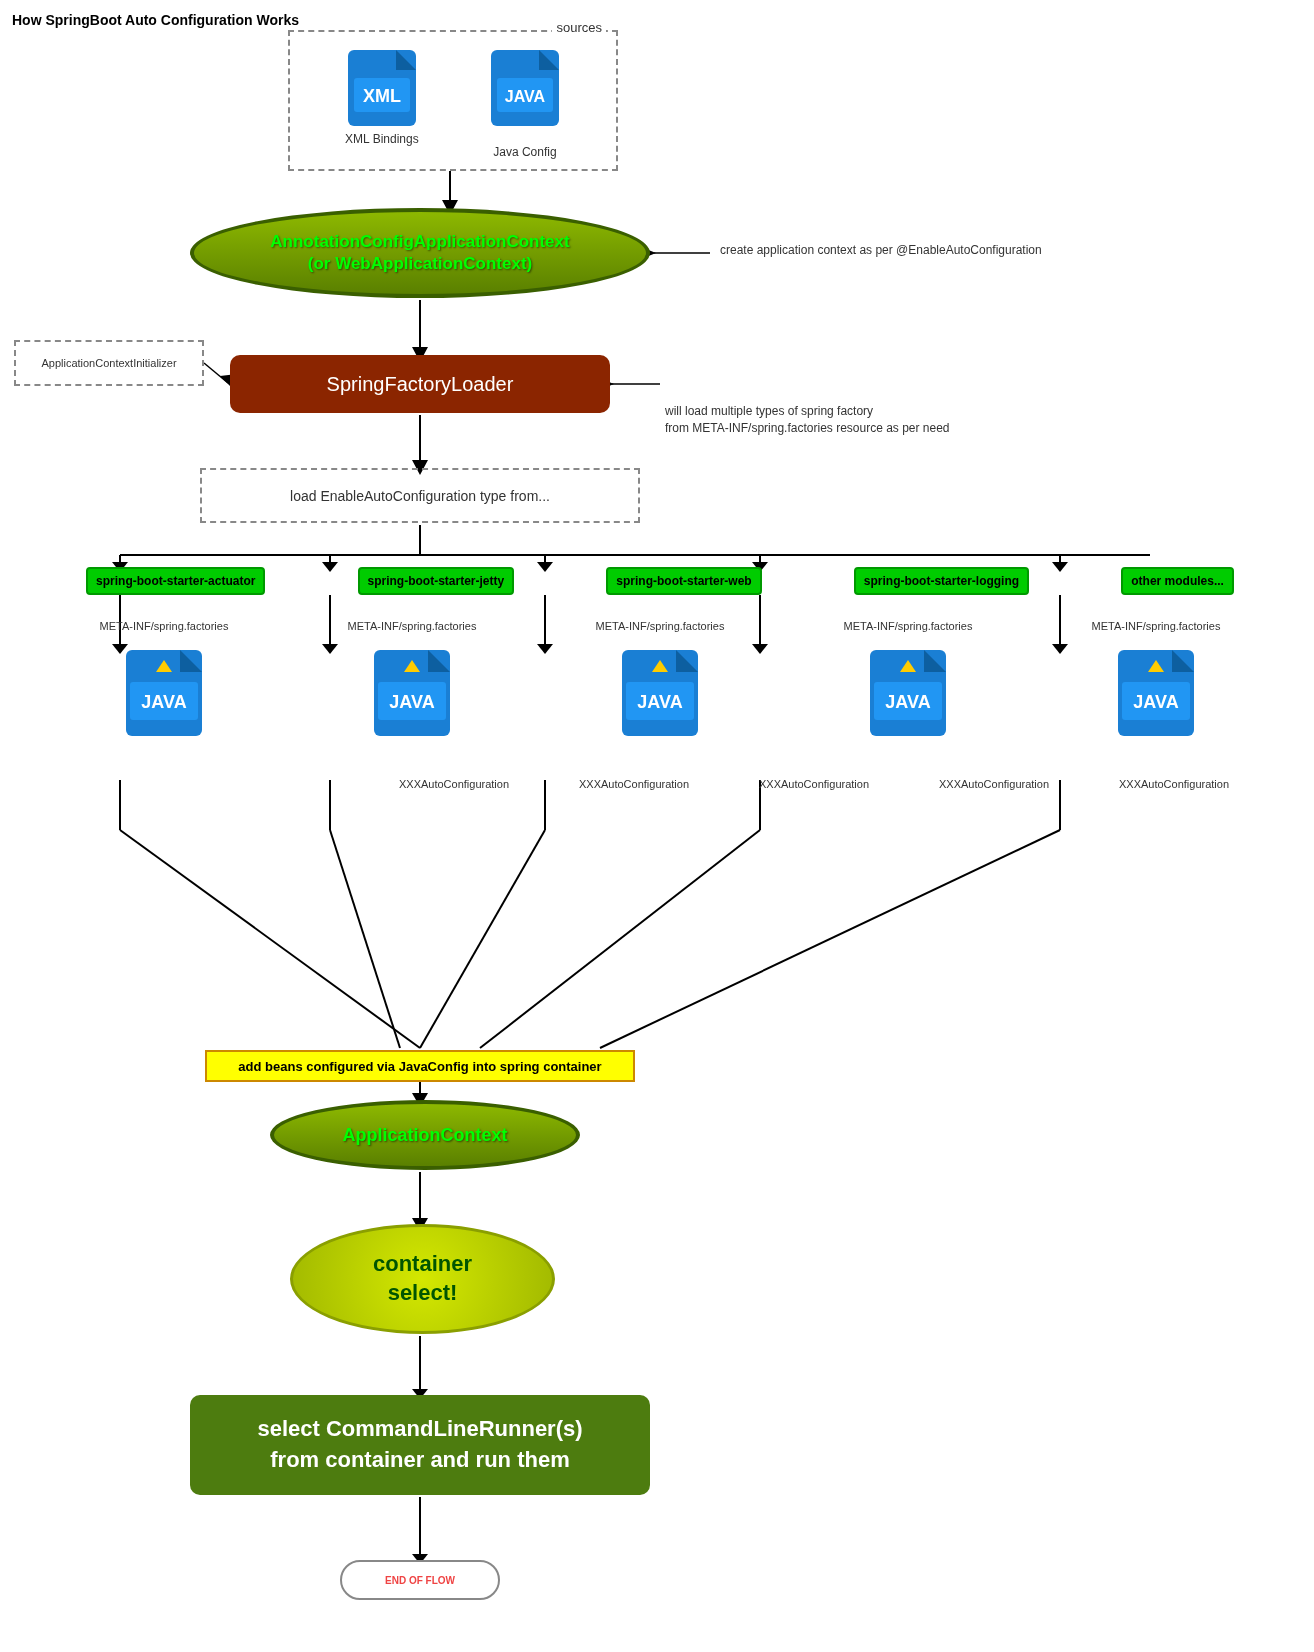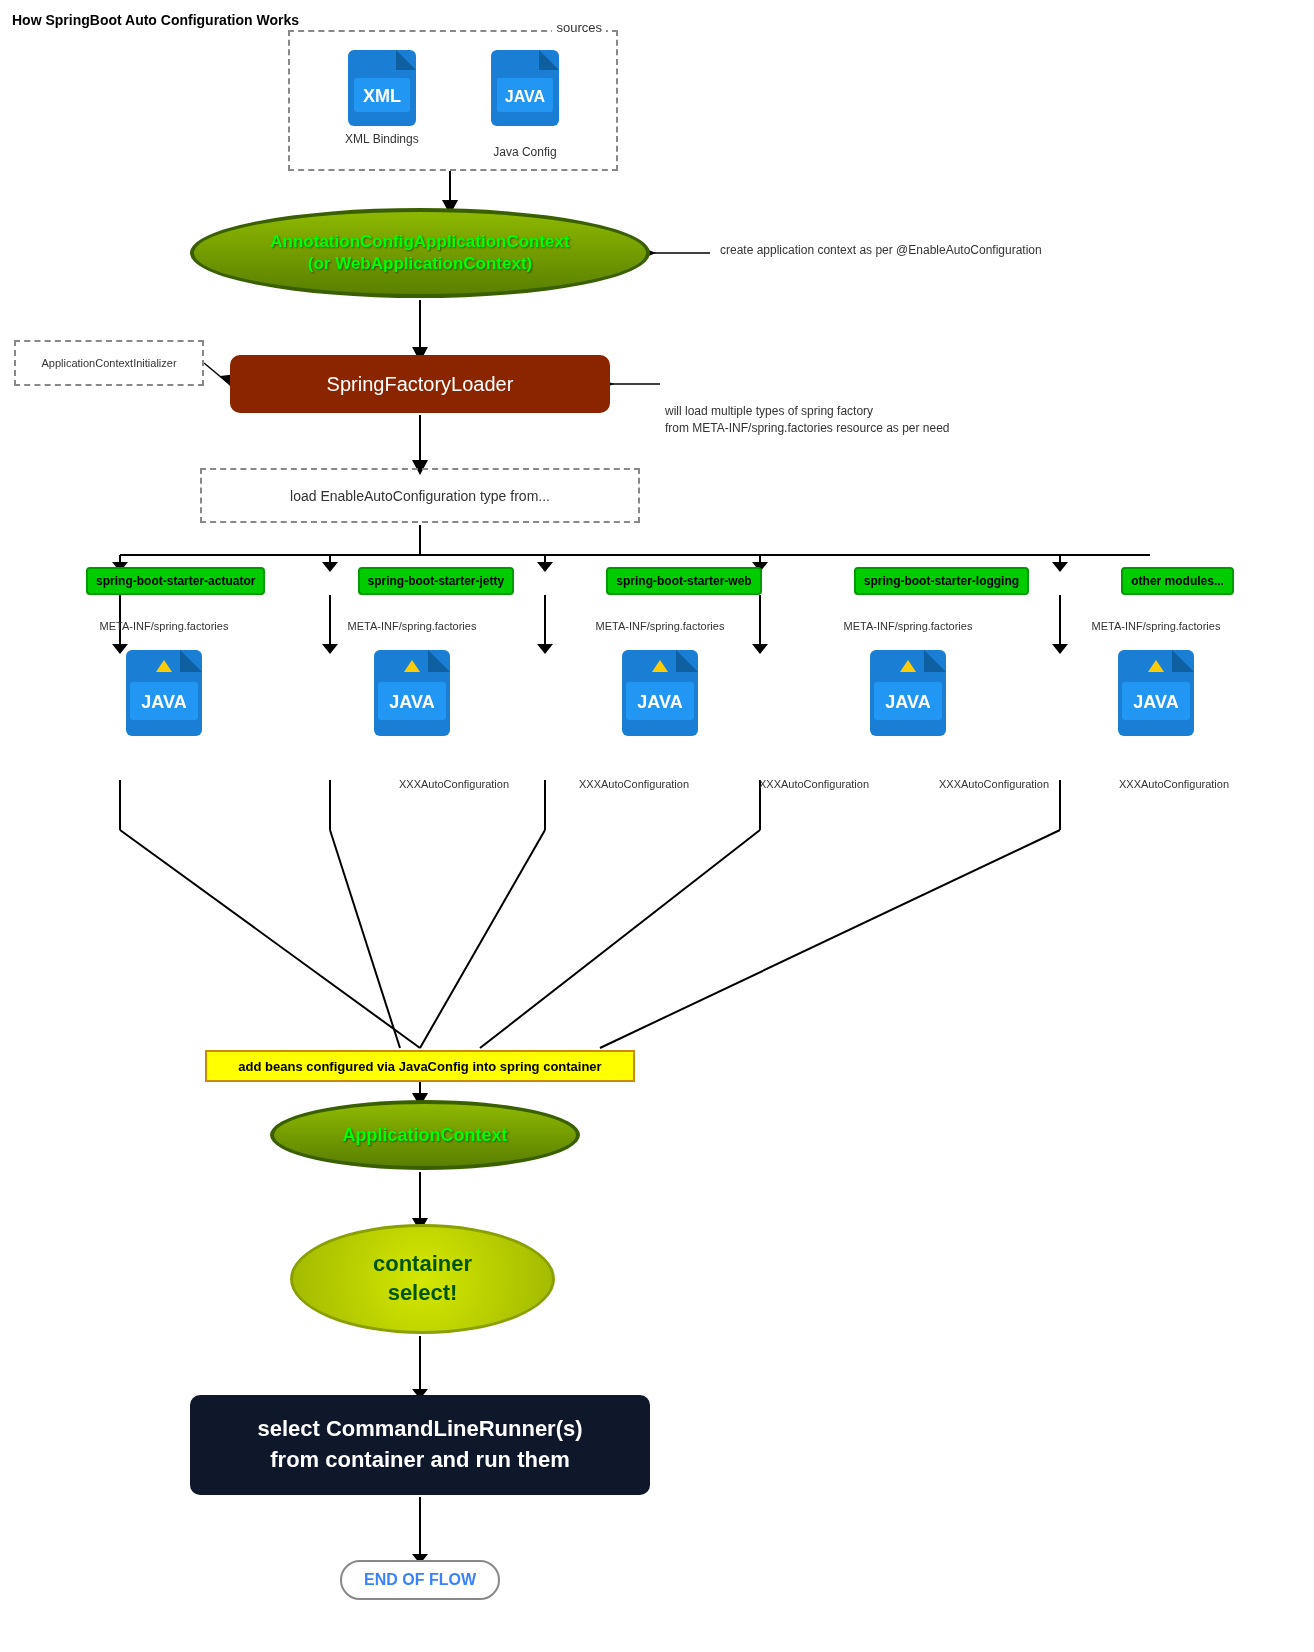--- a/index.html
+++ b/index.html
@@ -137,21 +137,21 @@
       line-height: 1.3;
     }
 
     
     .cmdrunner-box {
       position: absolute;
       top: 1395px;
       left: 190px;
       width: 460px;
       height: 100px;
-      background: #0f172a;
+      background: #4d7c0f;
       border-radius: 10px;
       display: flex;
       align-items: center;
       justify-content: center;
       padding: 10px;
     }
     .cmdrunner-text {
       color: white;
       font-size: 22px;
       font-weight: bold;
@@ -167,22 +167,22 @@
       width: 160px;
       height: 40px;
       border: 2px solid #888;
       border-radius: 20px;
       display: flex;
       align-items: center;
       justify-content: center;
       background: white;
     }
     .end-of-flow-text {
-      font-size: 16px;
-      color: #3b82f6;
+      font-size: 10px;
+      color: #ef4444;
       font-weight: bold;
     }
 
     
     .app-init-box {
       position: absolute;
       top: 340px;
       left: 14px;
       width: 190px;
       height: 46px;

